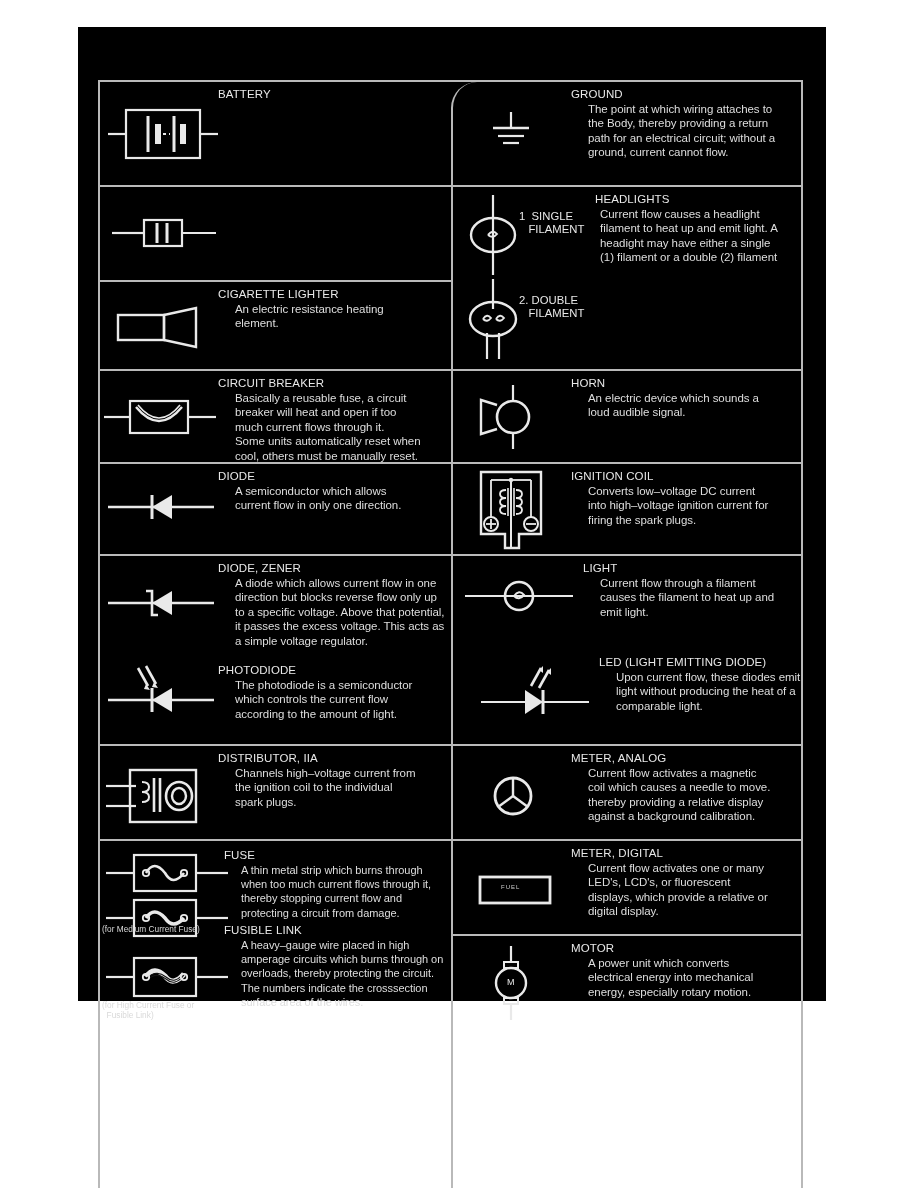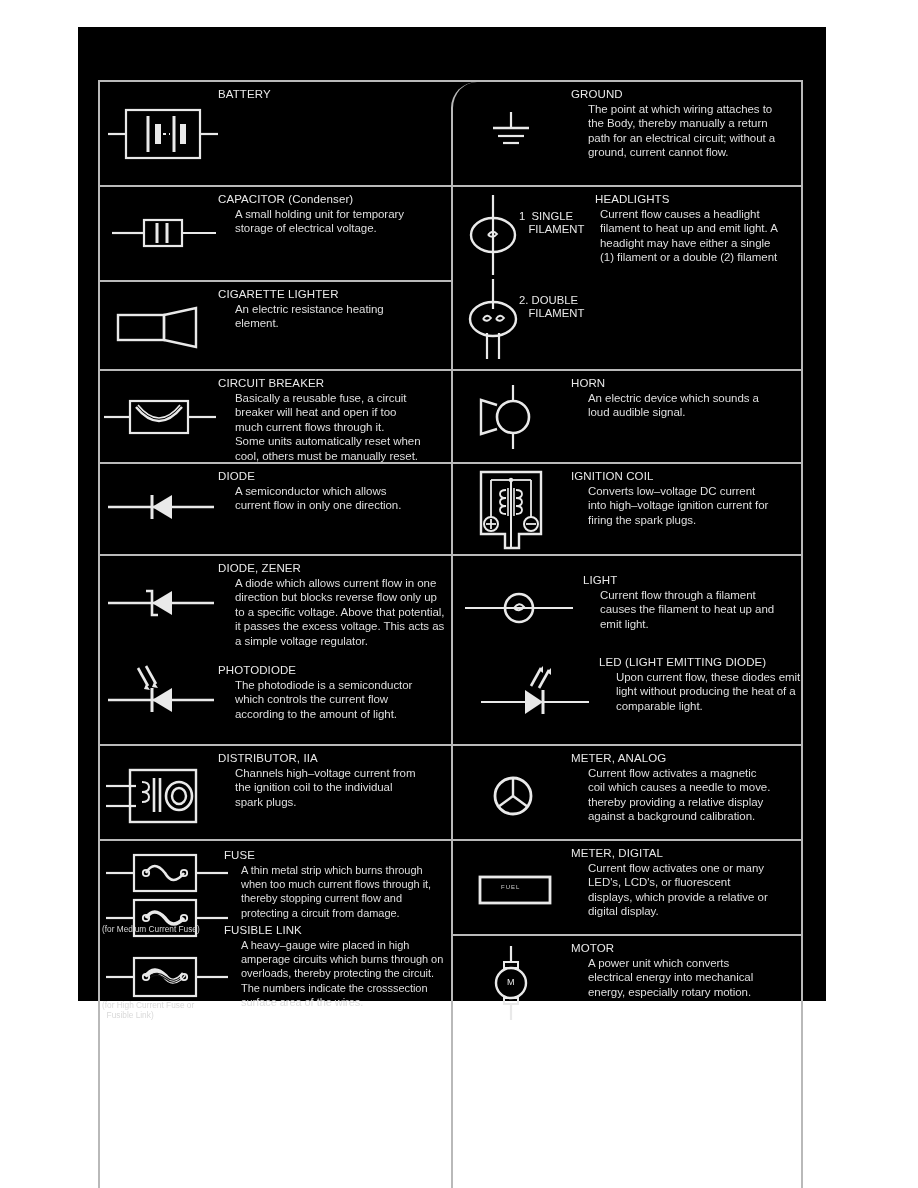--- a/index.html
+++ b/index.html
@@ -150,27 +150,20 @@
         <div class="cell" style="height:95px">
           <div class="sym">
             <svg class="symsvg" style="left:12px;top:24px" width="104" height="44" viewBox="0 0 104 44">
               <rect x="32" y="9" width="38" height="26" fill="none" stroke="#e9e9e9" stroke-width="2.2"></rect>
               <line x1="0" y1="22" x2="32" y2="22" stroke="#e9e9e9" stroke-width="2.2"></line>
               <line x1="70" y1="22" x2="104" y2="22" stroke="#e9e9e9" stroke-width="2.2"></line>
               <line x1="45" y1="12" x2="45" y2="32" stroke="#e9e9e9" stroke-width="3"></line>
               <line x1="55" y1="12" x2="55" y2="32" stroke="#e9e9e9" stroke-width="3"></line>
             </svg>
           </div>
-          <div class="txt">
-            <div class="title">CAPACITOR (Condenser)</div>
-            <div class="body">
-              <div>A small holding unit for temporary</div>
-              <div>storage of electrical voltage.</div>
-            </div>
-          </div>
         </div>
 
         <div class="cell" style="height:89px">
           <div class="sym">
             <svg class="symsvg" style="left:14px;top:20px" width="98" height="50" viewBox="0 0 98 50">
               <rect x="4" y="13" width="46" height="25" fill="none" stroke="#e9e9e9" stroke-width="2.4"></rect>
               <path d="M50 13 L82 6 L82 45 L50 38 Z" fill="none" stroke="#e9e9e9" stroke-width="2.4"></path>
             </svg>
           </div>
           <div class="txt">
@@ -353,21 +346,21 @@
               <line x1="30" y1="2" x2="30" y2="18" stroke="#e9e9e9" stroke-width="2.2"></line>
               <line x1="12" y1="18" x2="48" y2="18" stroke="#e9e9e9" stroke-width="2.4"></line>
               <line x1="17" y1="26" x2="43" y2="26" stroke="#e9e9e9" stroke-width="2.2"></line>
               <line x1="22" y1="33" x2="38" y2="33" stroke="#e9e9e9" stroke-width="2.2"></line>
             </svg>
           </div>
           <div class="txt">
             <div class="title">GROUND</div>
             <div class="body">
               <div>The point at which wiring attaches to</div>
-              <div>the Body, thereby manually a return</div>
+              <div>the Body, thereby providing a return</div>
               <div>path for an electrical circuit; without a</div>
               <div>ground, current cannot flow.</div>
             </div>
           </div>
         </div>
 
         <div class="cell" style="height:184px;display:block">
 
           <svg class="symsvg" style="left:10px;top:8px" width="60" height="80" viewBox="0 0 60 80">
             <line x1="30" y1="0" x2="30" y2="80" stroke="#e9e9e9" stroke-width="2.2"></line>
@@ -442,21 +435,21 @@
             <div class="title">IGNITION COIL</div>
             <div class="body">
               <div>Converts low–voltage DC current</div>
               <div>into high–voltage ignition current for</div>
               <div>firing the spark plugs.</div>
             </div>
           </div>
         </div>
 
         <div class="cell" style="height:190px;display:block">
-          <div class="abs" style="left:0;top:12px;width:100%;height:96px">
+          <div class="abs" style="left:0;top:0;width:100%;height:96px">
             <svg class="symsvg" style="left:12px;top:20px" width="108" height="40" viewBox="0 0 108 40">
               <line x1="0" y1="20" x2="108" y2="20" stroke="#e9e9e9" stroke-width="2.2"></line>
               <circle cx="54" cy="20" r="14" fill="none" stroke="#e9e9e9" stroke-width="2.6"></circle>
               <path d="M49 20 q5 -7 10 -1 q-5 6 -10 1" fill="none" stroke="#e9e9e9" stroke-width="2"></path>
             </svg>
             <div class="abs" style="left:130px;top:6px;right:4px">
               <div class="title">LIGHT</div>
               <div class="body">
                 <div>Current flow through a filament</div>
                 <div>causes the filament to heat up and</div>

